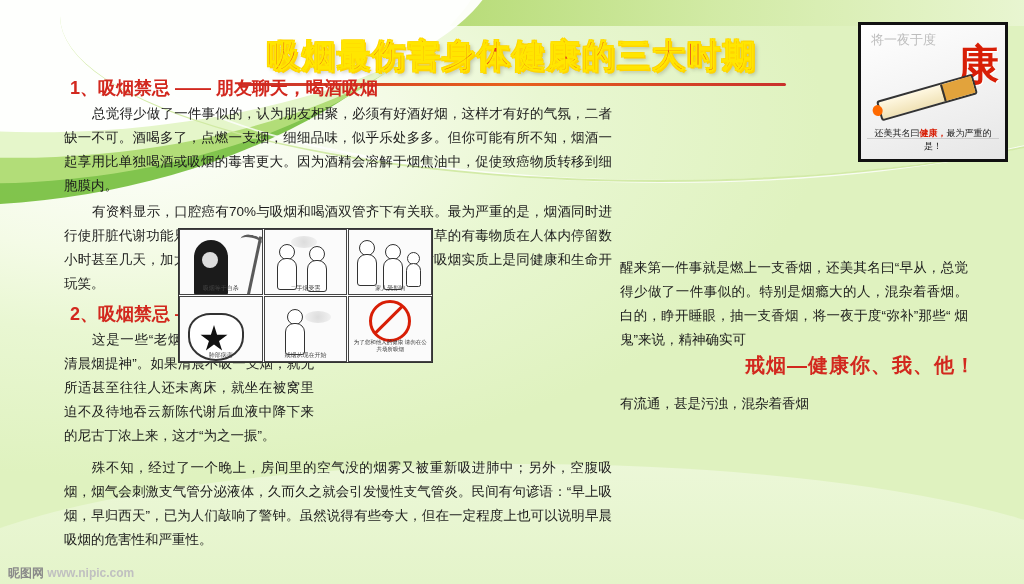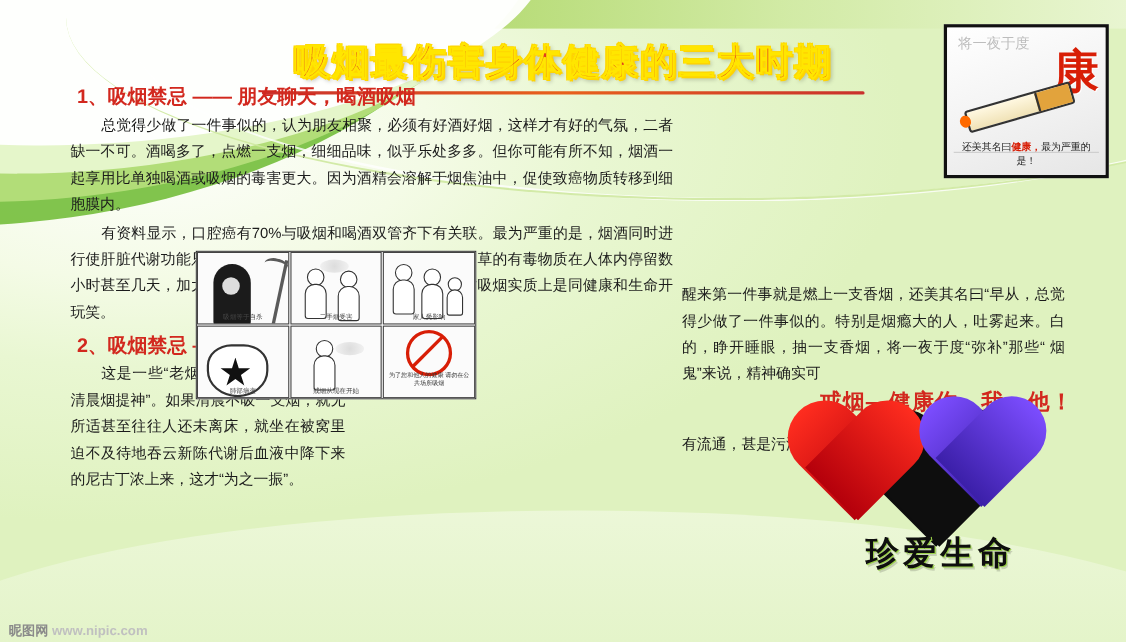--- a/index.html
+++ b/index.html
@@ -189,20 +189,21 @@
 
   <div class="col colL">
     <div class="sec-head">1、吸烟禁忌 —— 朋友聊天，喝酒吸烟</div>
     <p class="body">总觉得少做了一件事似的，认为朋友相聚，必须有好酒好烟，这样才有好的气氛，二者缺一不可。酒喝多了，点燃一支烟，细细品味，似乎乐处多多。但你可能有所不知，烟酒一起享用比单独喝酒或吸烟的毒害更大。因为酒精会溶解于烟焦油中，促使致癌物质转移到细胞膜内。</p>
     <p class="body">有资料显示，口腔癌有70%与吸烟和喝酒双管齐下有关联。最为严重的是，烟酒同时进行使肝脏代谢功能只能顾及清除酒精而很难顾及其他，致使烟草的有毒物质在人体内停留数小时甚至几天，加大了烟草对身体的危害程度。因此，饮酒时吸烟实质上是同健康和生命开玩笑。</p>
 
     <div class="sec-head">2、吸烟禁忌 —— 清晨一支烟，精神好一天</div>
     <div style="width:250px;">
       <p class="body">这是一些“老烟枪”的自我感觉，他们清晨烟提神”。如果清晨不吸一支烟，就无所适甚至往往人还未离床，就坐在被窝里迫不及待地吞云新陈代谢后血液中降下来的尼古丁浓上来，这才“为之一振”。</p>
     </div>
+    <p class="body" style="margin-top:8px;">殊不知，经过了一个晚上，房间里的空气没的烟雾又被重新吸进肺中；另外，空腹吸烟，烟气会刺激支气管分泌液体，久而久之就会引发慢性支气管炎。民间有句谚语：“早上吸烟，早归西天”，已为人们敲响了警钟。虽然说得有些夸大，但在一定程度上也可以说明早晨吸烟的危害性和严重性。</p>
 
 
   </div>
 
   <div class="cartoons">
     <div class="cell">
       <div class="reaper"></div>
       <div class="scythe"></div>
       <div class="cap">吸烟等于自杀</div>
     </div>
@@ -234,32 +235,26 @@
       <div class="smoke" style="left:40px;top:14px;"></div>
       <div class="cap">戒烟从现在开始</div>
     </div>
     <div class="cell">
       <div class="nosmoke"></div>
       <div class="warn">为了您和他人的健康 请勿在公共场所吸烟</div>
     </div>
   </div>
 
   <div class="col colR">
-    <p class="body" style="text-indent:0;">醒来第一件事就是燃上一支香烟，还美其名曰“早从，总觉得少做了一件事似的。特别是烟瘾大的人，吐雾起来。白的，睁开睡眼，抽一支香烟，将一夜于度“弥补”那些“ 烟鬼”来说，精神确实可</p>
+    <p class="body" style="text-indent:0;">醒来第一件事就是燃上一支香烟，还美其名曰“早从，总觉得少做了一件事似的。特别是烟瘾大的人，混杂着香烟。白的，睁开睡眼，抽一支香烟，将一夜于度“弥补”那些“ 烟鬼”来说，精神确实可</p>
   </div>
   <div class="col" style="left:620px;top:392px;width:220px;">
     <p class="body" style="text-indent:0;">有流通，甚是污浊，混杂着香烟</p>
   </div>
 
   <div class="slogan-r">戒烟—健康你、我、他！</div>
 
-  <div class="hearts">
-    <div class="heart h-black"></div>
-    <div class="heart h-red"></div>
-    <div class="heart h-purple"></div>
-    <div class="cherish">珍爱生命</div>
-  </div>
 
   <div class="footer-left">
     <span>昵图网</span>
     <span class="dot">www.nipic.com</span>
   </div>
 </div>
 
 </body></html>

